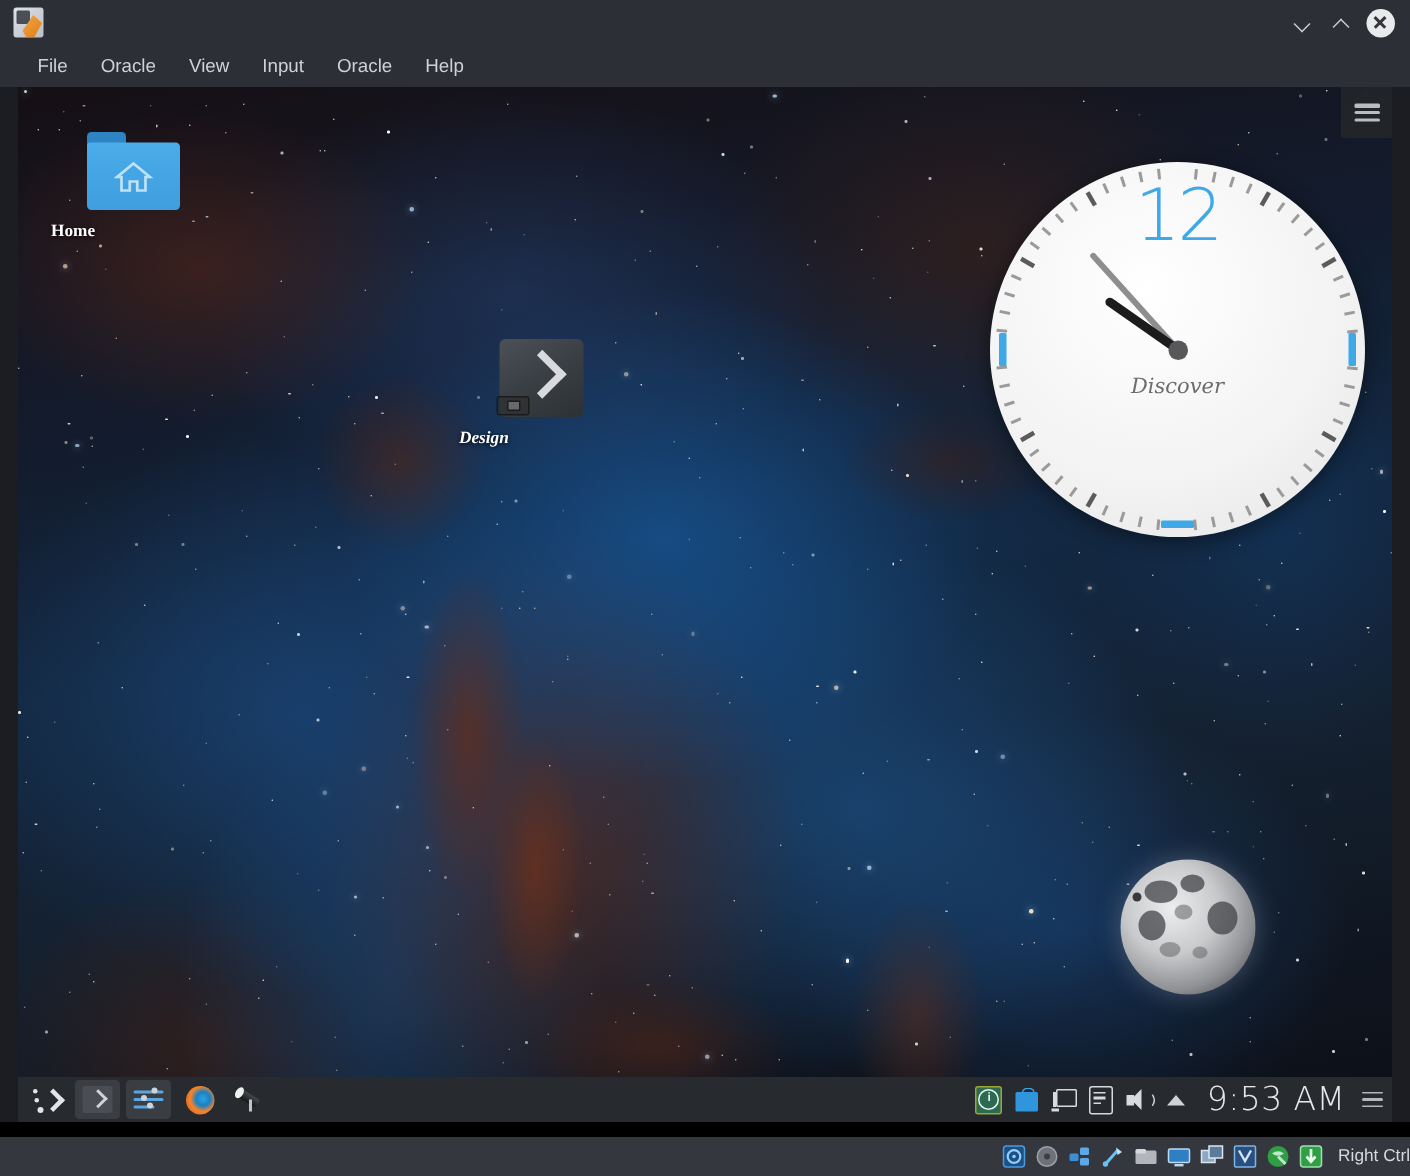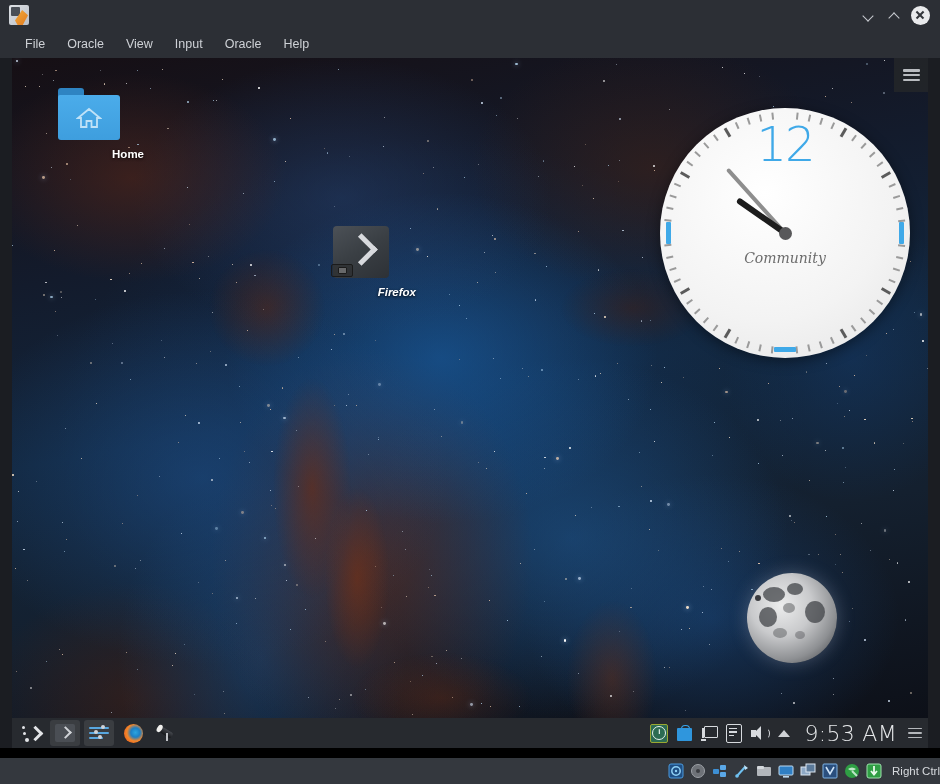--- a/index.html
+++ b/index.html
@@ -64,21 +64,21 @@
       radial-gradient(ellipse 50px 140px at 345px 520px, rgba(120,50,22,.8), transparent 65%),
       radial-gradient(ellipse 90px 90px at 255px 250px, rgba(90,38,18,.7), transparent 65%),
       radial-gradient(ellipse 110px 60px at 620px 250px, rgba(70,30,15,.6), transparent 65%),
       radial-gradient(ellipse 70px 120px at 600px 620px, rgba(110,48,20,.6), transparent 65%),
       radial-gradient(ellipse 140px 70px at 430px 640px, rgba(100,42,18,.55), transparent 65%);
   }
   .stars{position:absolute;inset:0;}
   .st{position:absolute;border-radius:50%;background:#fff;}
 
   
-  .dicon{position:absolute;width:110px;text-align:right;}
+  .dicon{position:absolute;width:110px;text-align:left;font-family:Liberation Serif, serif;}
   .dicon .glyph{height:60px;display:flex;align-items:flex-end;justify-content:center;}
   .dicon .lbl{margin-top:6px;font-size:11.5px;color:#fff;font-style:italic;font-weight:bold;
     line-height:17px;text-shadow:0 1px 3px rgba(0,0,0,.9);}
   .dicon.plain .lbl{font-style:normal;}
 
   .folder{width:62px;height:52px;position:relative;}
   .folder .tab{position:absolute;left:0;top:0;width:26px;height:9px;background:#2e84c2;
     border-radius:3px 3px 0 0;}
   .folder .body{position:absolute;left:0;top:7px;width:62px;height:45px;border-radius:2px 3px 3px 3px;
     background:linear-gradient(180deg,#4bacea 0%,#3e9ede 100%);}
@@ -703,21 +703,21 @@
 
     <div class="dicon" style="left:294px;top:160px;">
       <div class="glyph">
         <div style="position:relative;">
           <div class="konsole">
               <div class="cv"></div>
             </div>
           <div class="badge" style="left:-2px;top:38px;"></div>
         </div>
       </div>
-      <div class="lbl">Firefox</div>
+      <div class="lbl">Design</div>
     </div>
 
     <div class="clockw" style="left:648px;top:50px;">
       <div class="clockface"></div>
       <div id="ticks">
           <div class="cmark" style="transform: rotate(6deg);"></div>
           <div class="cmark" style="transform: rotate(12deg);"></div>
           <div class="cmark" style="transform: rotate(18deg);"></div>
           <div class="cmark" style="transform: rotate(24deg);"></div>
           <div class="cmark big" style="transform: rotate(30deg);"></div>
@@ -771,21 +771,21 @@
           <div class="cmark" style="transform: rotate(318deg);"></div>
           <div class="cmark" style="transform: rotate(324deg);"></div>
           <div class="cmark big" style="transform: rotate(330deg);"></div>
           <div class="cmark" style="transform: rotate(336deg);"></div>
           <div class="cmark" style="transform: rotate(342deg);"></div>
           <div class="cmark" style="transform: rotate(348deg);"></div>
           <div class="cmark" style="transform: rotate(354deg);"></div>
         </div>
       <div class="c12">12</div>
       <div class="ctext">
-        <div>Community</div>
+        <div>Discover</div>
       </div>
       <div class="hand min" id="minhand" style="transform: rotate(-42deg);"></div>
       <div class="hand hour" id="hourhand" style="transform: rotate(-55deg);"></div>
       <div class="cpin"></div>
     </div>
 
     <div class="moonw">
       <div class="crater" style="left:16px;top:14px;width:22px;height:15px;"></div>
       <div class="crater" style="left:40px;top:10px;width:16px;height:12px;"></div>
       <div class="crater" style="left:12px;top:34px;width:18px;height:20px;"></div>

